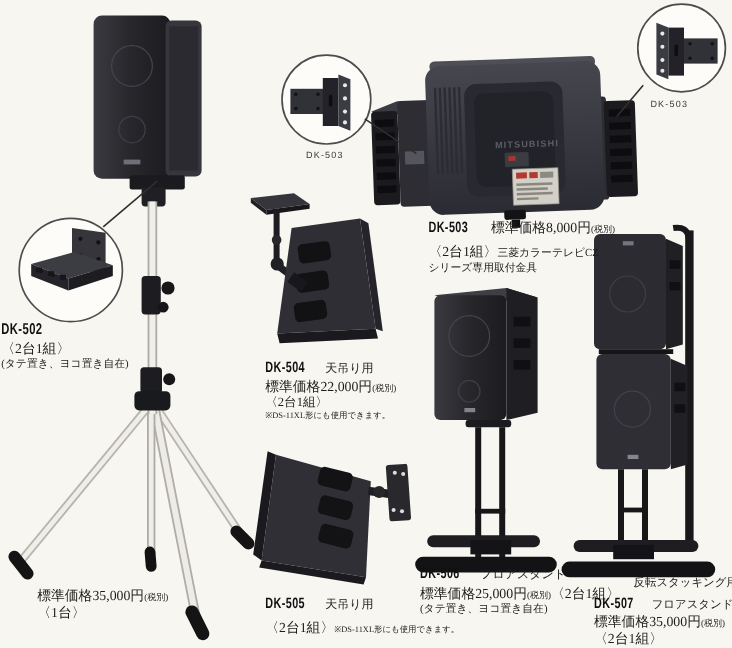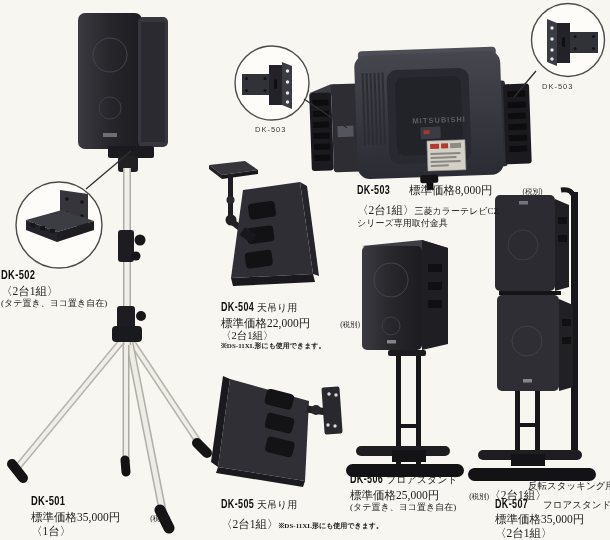--- a/index.html
+++ b/index.html
@@ -4,26 +4,26 @@
 <style>
   html,body{margin:0;padding:0;background:#e9e7e2;}
   #canvas{position:relative;width:610px;height:540px;background:#f8f6f0;overflow:hidden;
           font-family:"Liberation Serif","DejaVu Serif",serif;color:#1c1c1c;}
   .photo{position:absolute;}
   .block{position:absolute;line-height:1.22;white-space:nowrap;}
   .model{display:inline-block;font-family:"Liberation Sans","DejaVu Sans",sans-serif;
          font-weight:700;font-size:13px;color:#101010;transform:scaleX(0.72);
          transform-origin:0 60%;letter-spacing:.5px;margin-right:-10px;}
   .model.sm{font-size:12.5px;}
-  .type{font-size:10px;}
+  .type{font-size:10px;margin-left:14px;}
   .price{font-size:11.5px;}
-  .tax{font-size:7.5px;margin-left:30px;}
+  .tax{font-size:7.5px;}
   .qty{font-size:11.5px;}
   .note{font-size:9px;}
-  .fnote{font-size:7px;font-weight:bold;}
+  .fnote{font-size:7px;}
   .inset-label{position:absolute;font-family:"Liberation Sans","DejaVu Sans",sans-serif;
                font-size:7.5px;color:#3a3a3a;letter-spacing:1px;}
   .typenote{font-size:9.5px;}
   svg{display:block;}
 </style>
 </head>
 <body>
 
 <div id="canvas">
 
@@ -306,21 +306,20 @@
   <div class="inset-label" style="left:255px;top:125px;">DK-503</div>
   <div class="inset-label" style="left:542px;top:82px;">DK-503</div>
 
   <div class="block" style="left:1px;top:264px;">
     <div><span class="model">DK-502</span></div>
     <div class="qty">〈2台1組〉</div>
     <div class="note">(タテ置き、ヨコ置き自在)</div>
   </div>
 
   <div class="block" style="left:31px;top:490px;">
-    <div><span class="model">DK-501</span></div>
     <div class="price"><span>標準価格35,000円</span><span class="tax">(税別)</span></div>
     <div class="qty">〈1台〉</div>
   </div>
 
   <div class="block" style="left:357px;top:179px;">
     <div><span class="model sm">DK-503</span><span class="price" style="margin-left:16px;"><span>標準価格8,000円</span><span class="tax">(税別)</span></span></div>
     <div><span class="qty">〈2台1組〉</span><span class="note">三菱カラーテレビCZ</span></div>
     <div class="note">シリーズ専用取付金具</div>
   </div>
 

